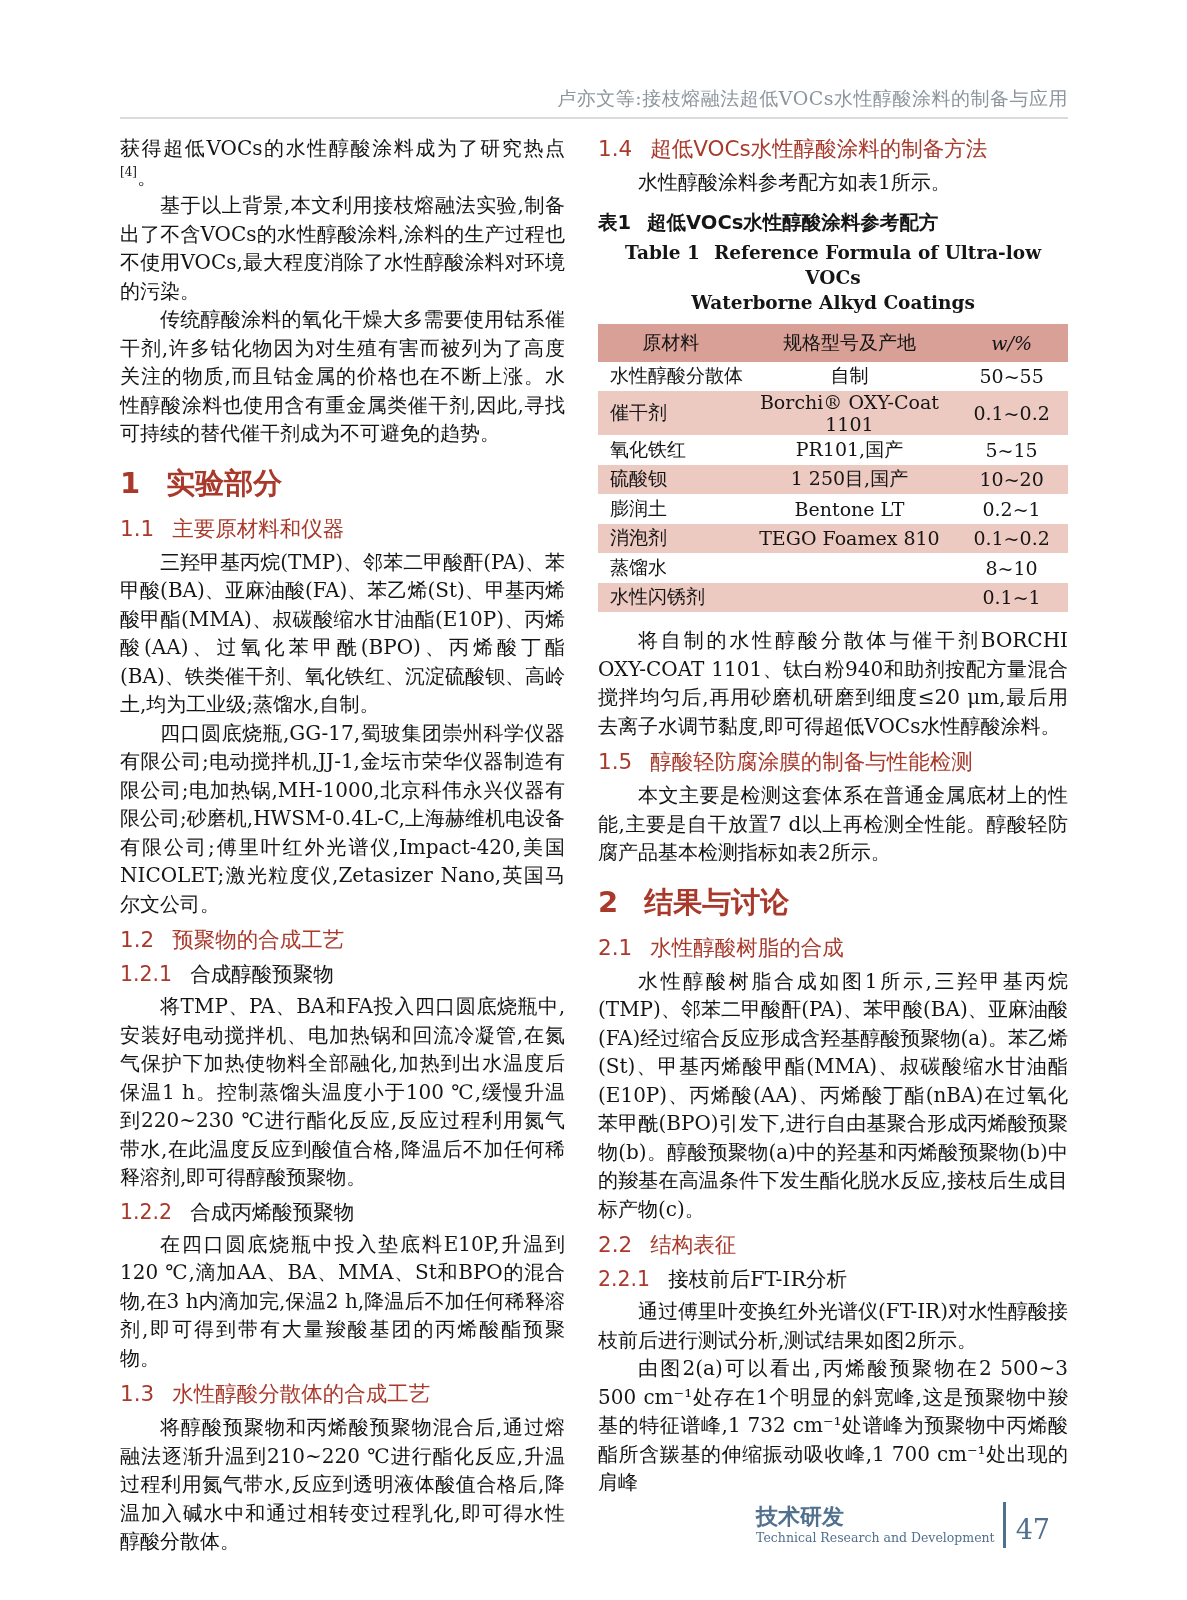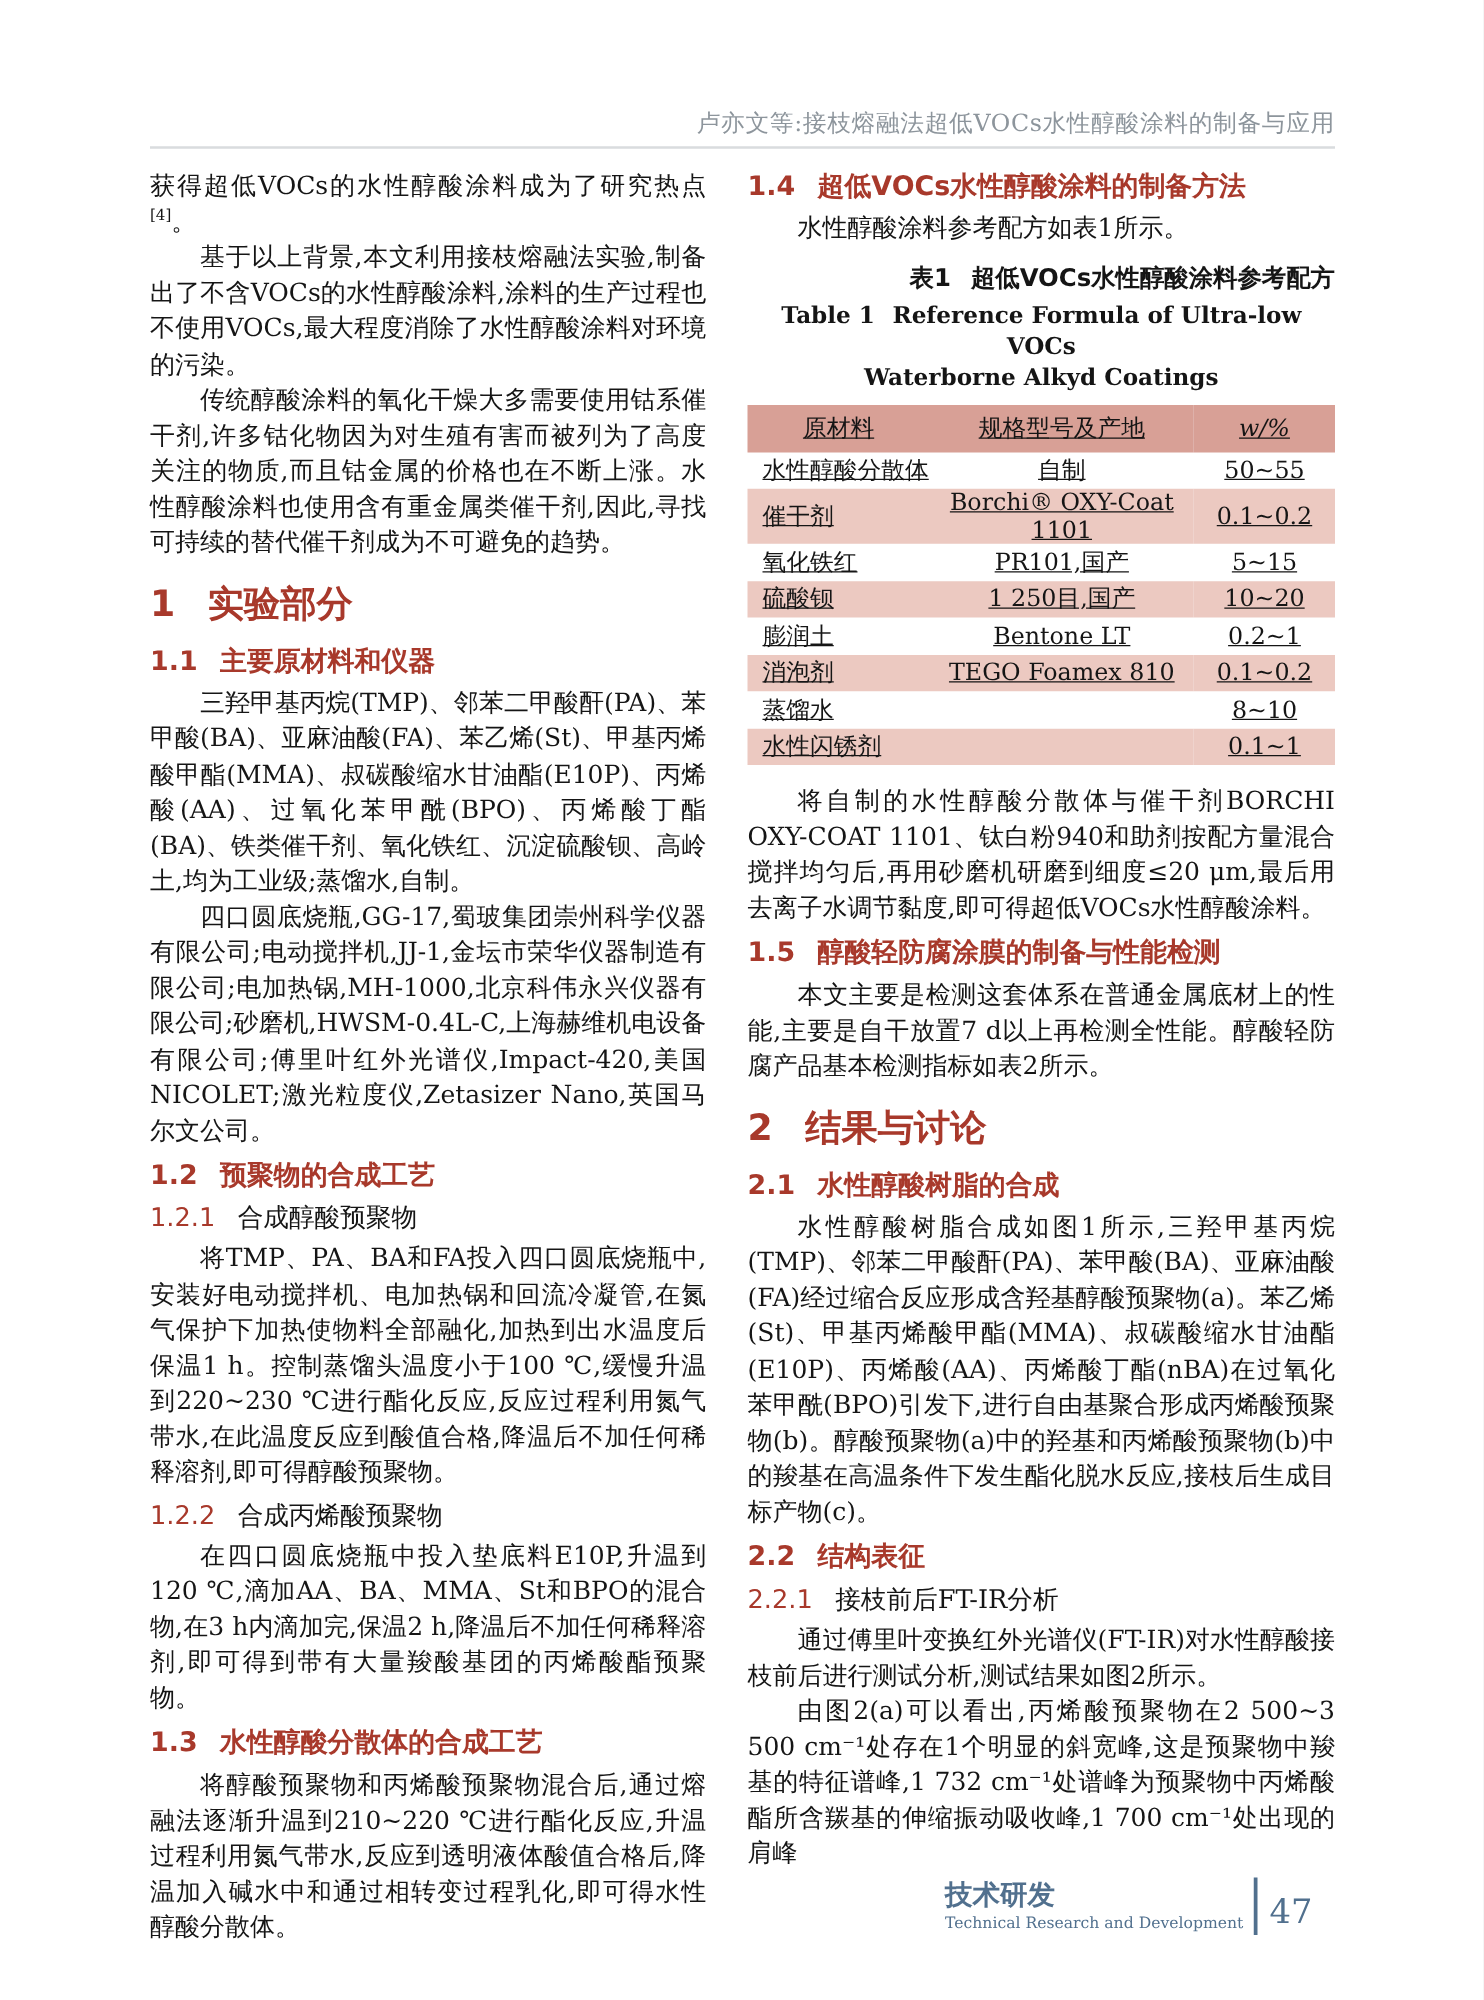--- a/index.html
+++ b/index.html
@@ -50,53 +50,52 @@
   .sec1{
     color:var(--heading-red);
     font-family:"DejaVu Sans","Liberation Sans",sans-serif;
     font-weight:bold;font-size:29px;
     margin:16px 0 10px 0;
   }
   .sec1 .num{margin-right:26px;}
   .sec2{
     color:var(--heading-red);
     font-family:"DejaVu Sans","Liberation Sans",sans-serif;
-    font-weight:bold;font-size:21.5px;
+    font-weight:normal;font-size:21.5px;
     margin:7px 0 5px 0;
   }
   .sec2 .num{margin-right:18px;}
   .sec3{
     font-size:20.5px;margin:6px 0 4px 0;
     font-weight:normal;
   }
   .sec3 .num{
     color:var(--heading-red);
     font-family:"DejaVu Sans","Liberation Sans",sans-serif;
     margin-right:18px;
   }
   .sec3 .t{color:var(--text-black);}
   
   .tbl-title-cn{
-    text-align:right;font-weight:bold;font-size:19.5px;
+    text-align:left;font-weight:bold;font-size:19.5px;
     font-family:"DejaVu Sans","Liberation Sans",sans-serif;
     margin-top:12px;
   }
   .tbl-title-cn .lbl{margin-right:16px;}
   .tbl-title-en{
     text-align:center;font-weight:bold;font-size:18.5px;
     margin-top:4px;line-height:25px;
   }
   .tbl-title-en .lbl{margin-right:14px;}
   .tbl-title-en2{
     text-align:center;font-weight:bold;font-size:18.5px;line-height:25px;
   }
   table.formula{
     width:100%;border-collapse:collapse;margin-top:9px;
     font-size:19px;
-    text-decoration:underline;
   }
   table.formula th{
     background:var(--table-header-bg);
     font-weight:normal;height:38px;
     text-align:center;
   }
   table.formula th.whead{font-style:italic;}
   table.formula td{height:29.5px;text-align:center;}
   table.formula td:first-child,
   table.formula th:first-child{width:31%;}

